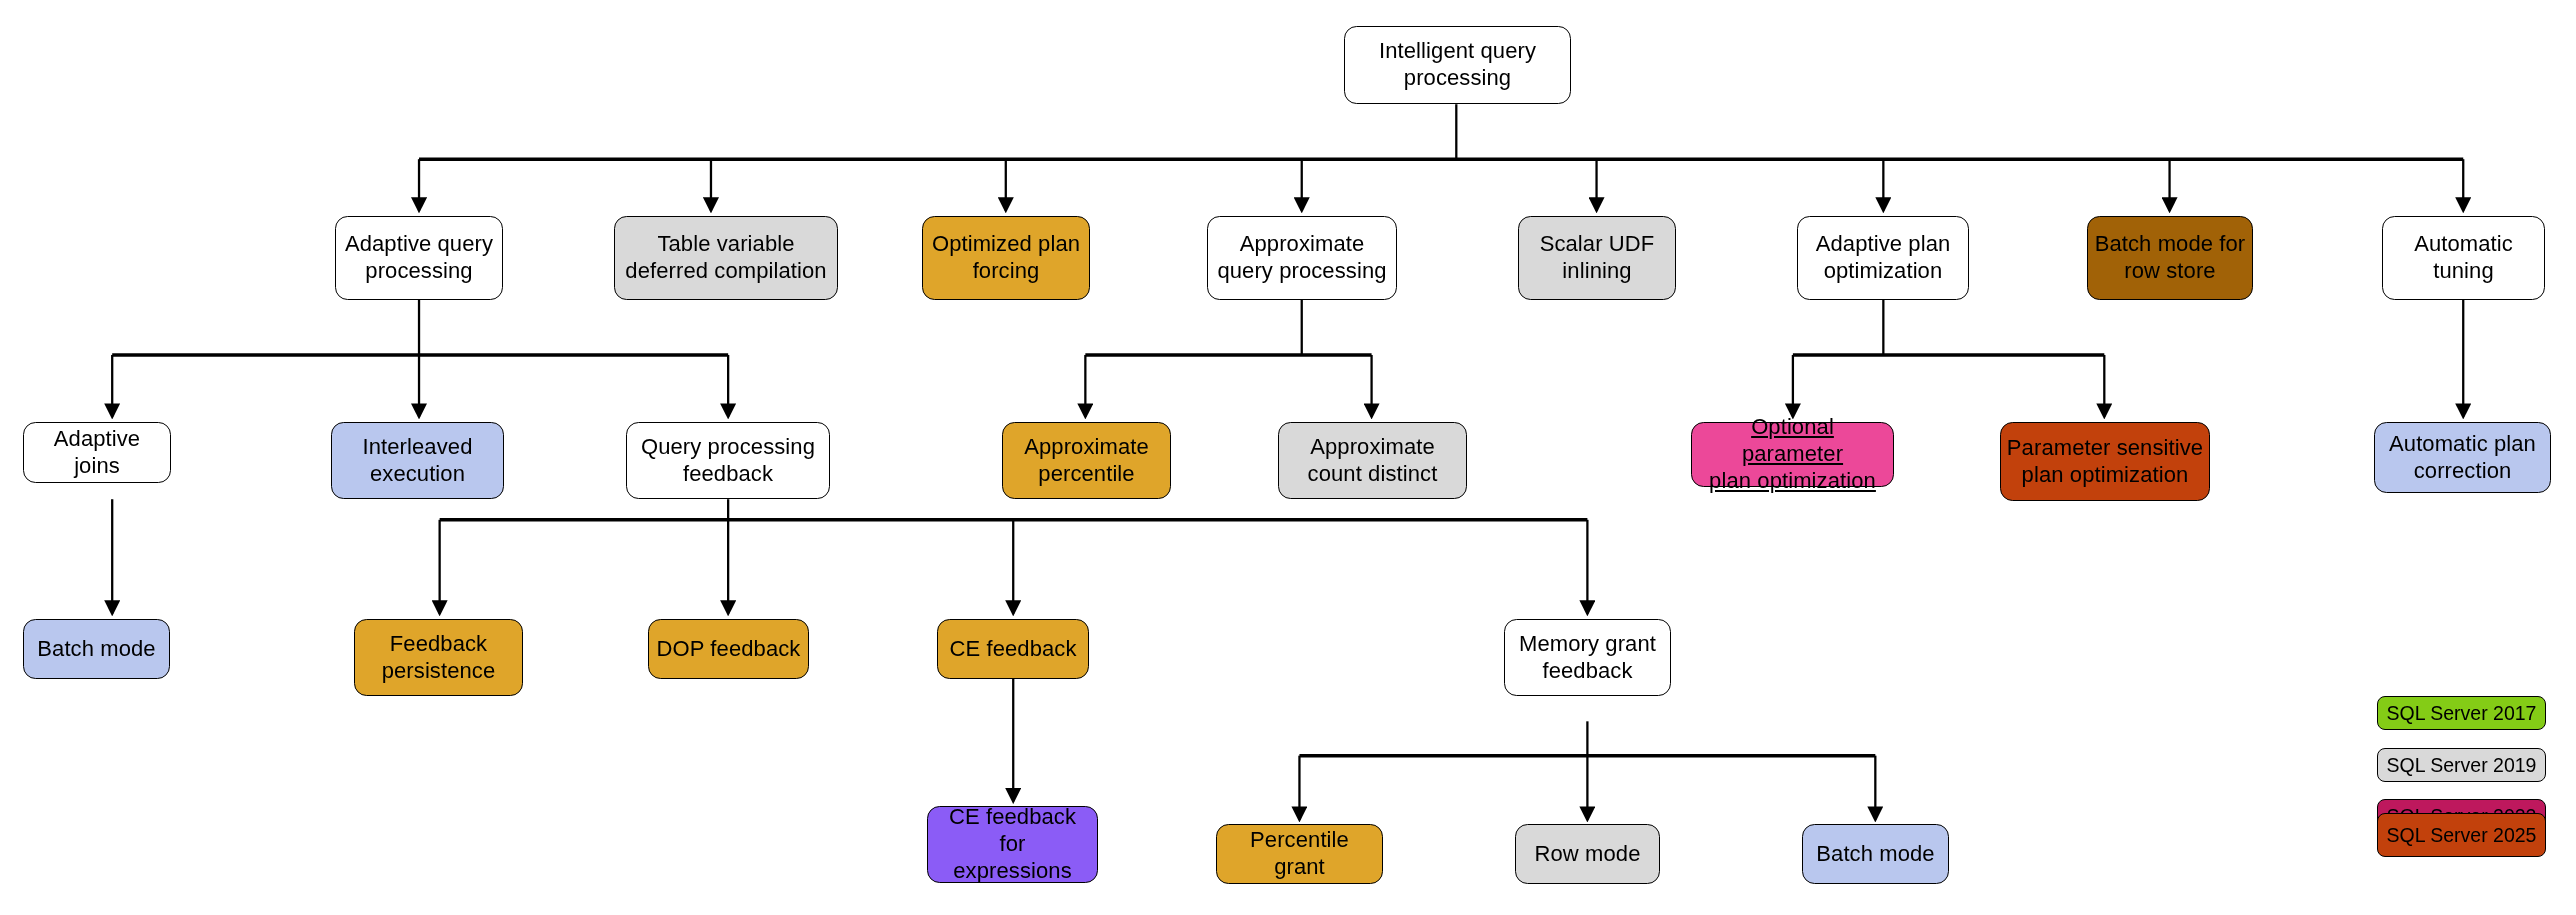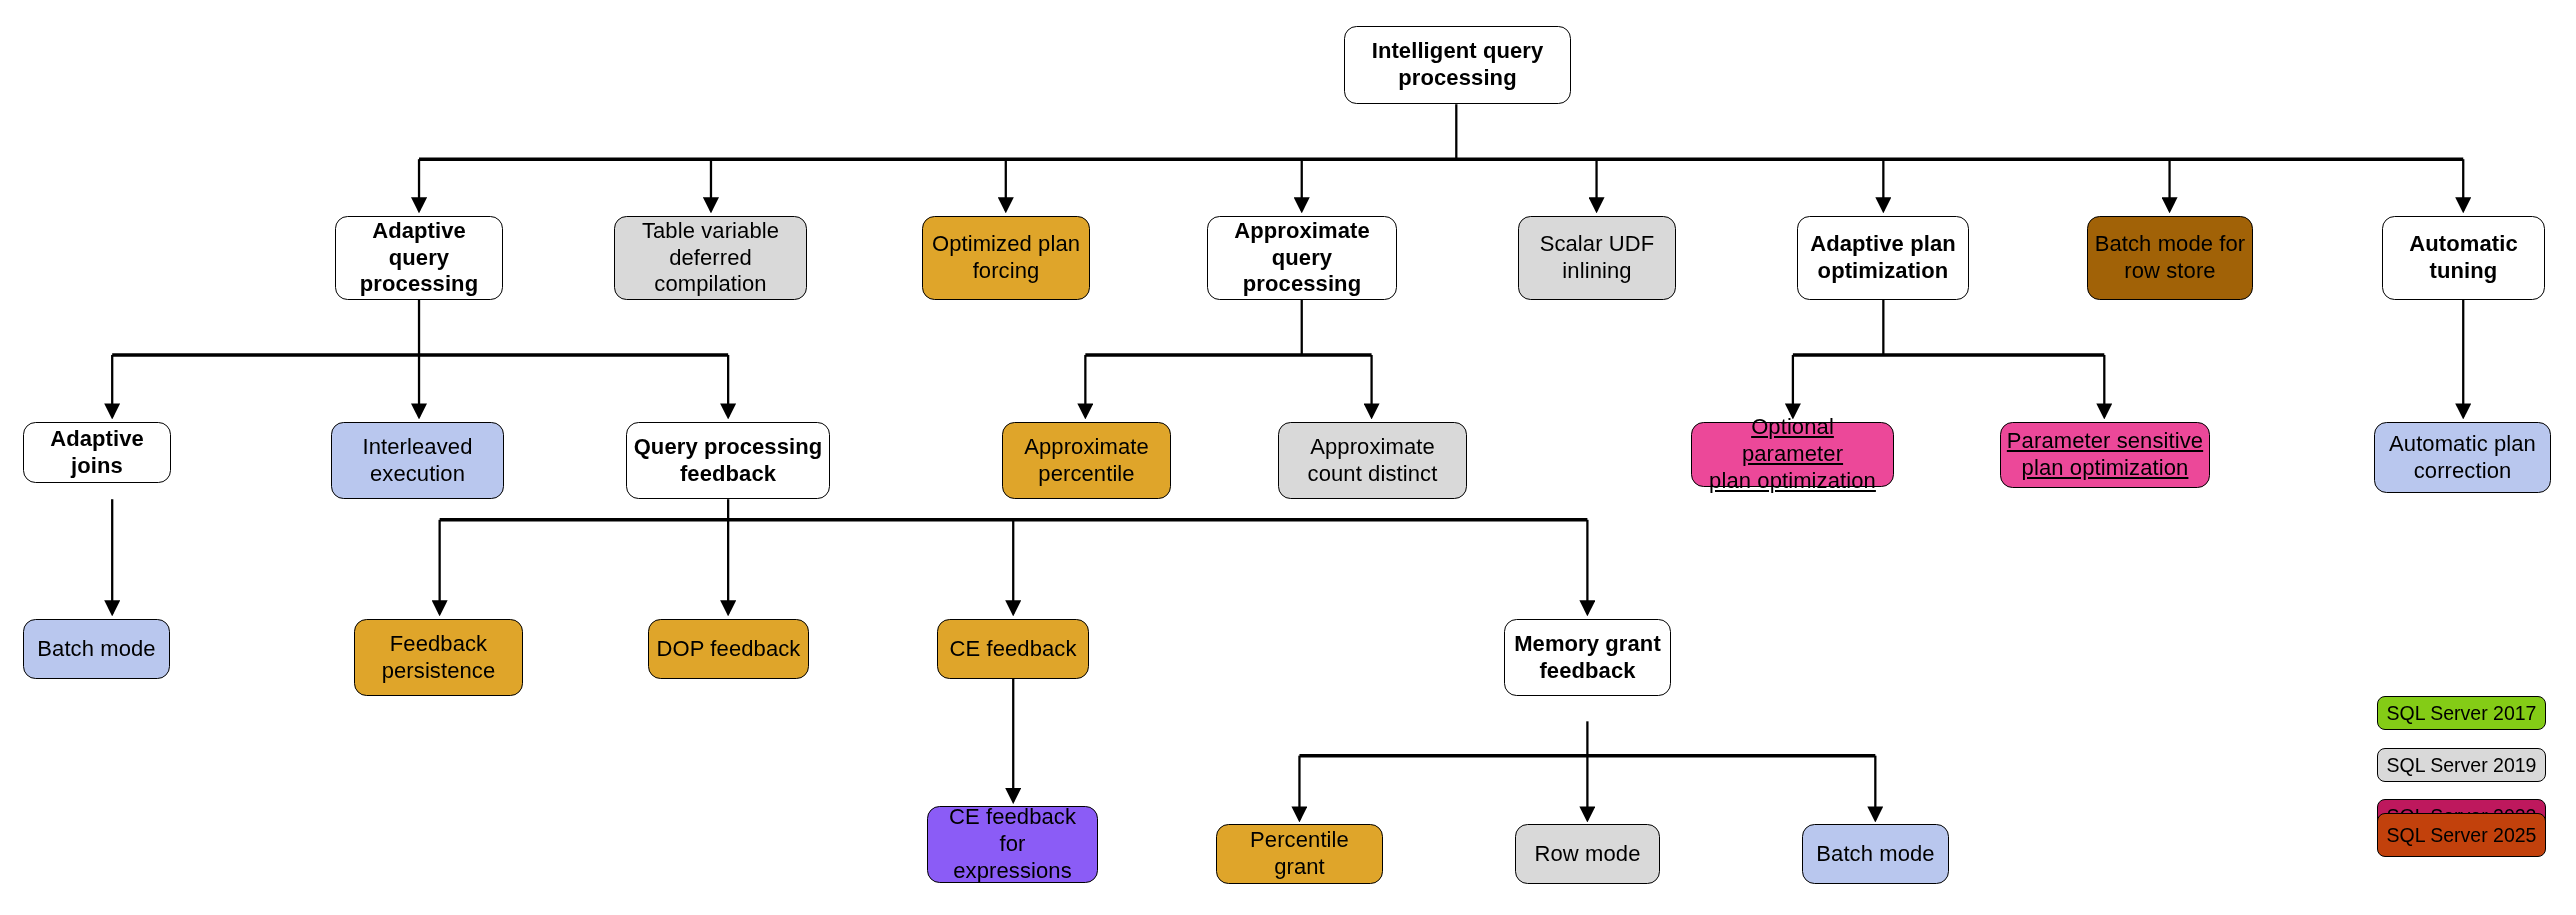--- a/index.html
+++ b/index.html
@@ -35,21 +35,21 @@
     text-align: center;
     color: #000000;
     font-size: 22px;
     line-height: 1.22;
     padding: 2.3px 5.7px;
     background: #ffffff;
     white-space: pre-line;
     letter-spacing: 0.1px;
   }
   .node.bold {
-    font-weight: bold;
+    font-weight: normal;
   }
   .legend-chip {
     position: absolute;
     box-sizing: border-box;
     border: 1.7px solid #000000;
     border-radius: 8px;
     display: flex;
     align-items: center;
     justify-content: center;
     font-size: 19.5px;
@@ -117,21 +117,21 @@
       <path d="M 2773 1320 L 2773 1432" marker-end="url(#arrow)"></path>
       <path d="M 3276 1320 L 3276 1432" marker-end="url(#arrow)"></path>
     </g>
   </svg>
 
   <div class="node bold" style="left:1344px; top:26px; width:227px; height:78px; background:#ffffff;">Intelligent query
 processing</div>
 
   <div class="node bold" style="left:335px; top:216px; width:168px; height:84px; background:#ffffff;">Adaptive query
 processing</div>
-  <div class="node" style="left:614px; top:216px; width:193px; height:84px; background:#d9d9d9;">Table variable
+  <div class="node" style="left:614px; top:216px; width:224px; height:84px; background:#d9d9d9;">Table variable
 deferred compilation</div>
   <div class="node" style="left:922px; top:216px; width:168px; height:84px; background:#dfa52a;">Optimized plan
 forcing</div>
   <div class="node bold" style="left:1207px; top:216px; width:190px; height:84px; background:#ffffff;">Approximate
 query processing</div>
   <div class="node" style="left:1518px; top:216px; width:158px; height:84px; background:#d9d9d9;">Scalar UDF
 inlining</div>
   <div class="node bold" style="left:1797px; top:216px; width:172px; height:84px; background:#ffffff;">Adaptive plan
 optimization</div>
   <div class="node" style="left:2087px; top:216px; width:166px; height:84px; background:#a16207;">Batch mode for
@@ -143,21 +143,21 @@
   <div class="node" style="left:331px; top:422px; width:173px; height:77px; background:#b9c7ee;">Interleaved
 execution</div>
   <div class="node bold" style="left:626px; top:422px; width:204px; height:77px; background:#ffffff;">Query processing
 feedback</div>
   <div class="node" style="left:1002px; top:422px; width:169px; height:77px; background:#dfa52a;">Approximate
 percentile</div>
   <div class="node" style="left:1278px; top:422px; width:189px; height:77px; background:#d9d9d9;">Approximate
 count distinct</div>
   <div class="node" style="left:1691px; top:422px; width:203px; height:65px; background:#ec4899;text-decoration:underline;">Optional parameter
 plan optimization</div>
-  <div class="node" style="left:2000px; top:422px; width:210px; height:66px; background:#ec4899;text-decoration:underline;">Parameter sensitive
+  <div class="node" style="left:2000px; top:422px; width:210px; height:79px; background:#c2410c;">Parameter sensitive
 plan optimization</div>
   <div class="node" style="left:2374px; top:422px; width:177px; height:71px; background:#b9c7ee;">Automatic plan
 correction</div>
 
   <div class="node" style="left:23px; top:619px; width:147px; height:60px; background:#b9c7ee;">Batch mode</div>
   <div class="node" style="left:354px; top:619px; width:169px; height:77px; background:#dfa52a;">Feedback
 persistence</div>
   <div class="node" style="left:648px; top:619px; width:161px; height:60px; background:#dfa52a;">DOP feedback</div>
   <div class="node" style="left:937px; top:619px; width:152px; height:60px; background:#dfa52a;">CE feedback</div>
   <div class="node bold" style="left:1504px; top:619px; width:167px; height:77px; background:#ffffff;">Memory grant

